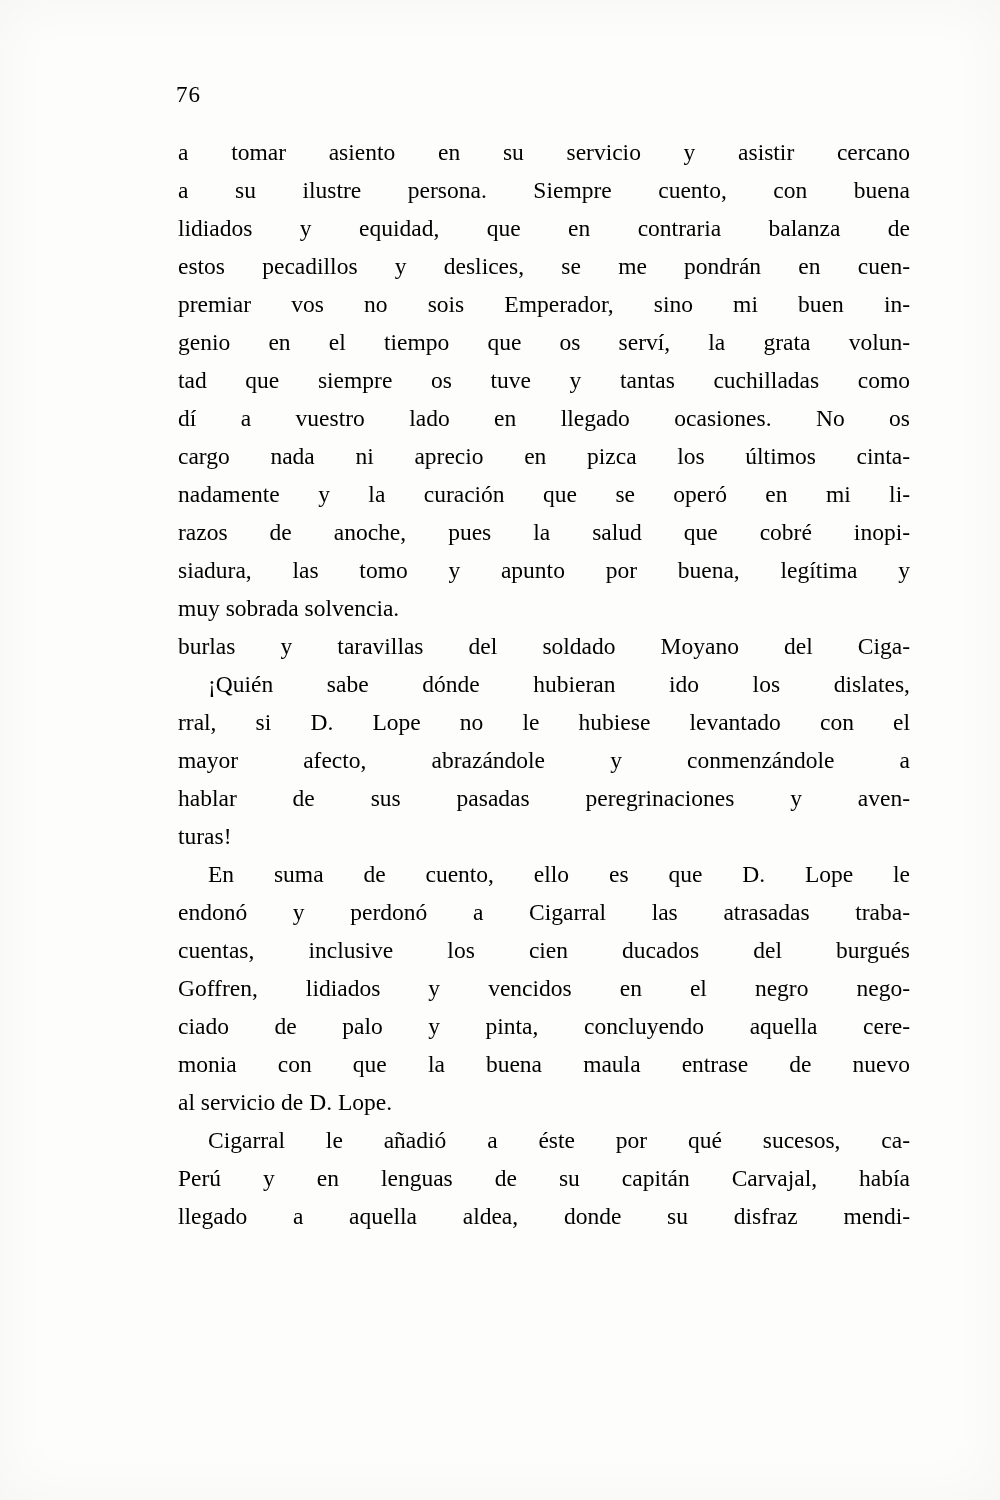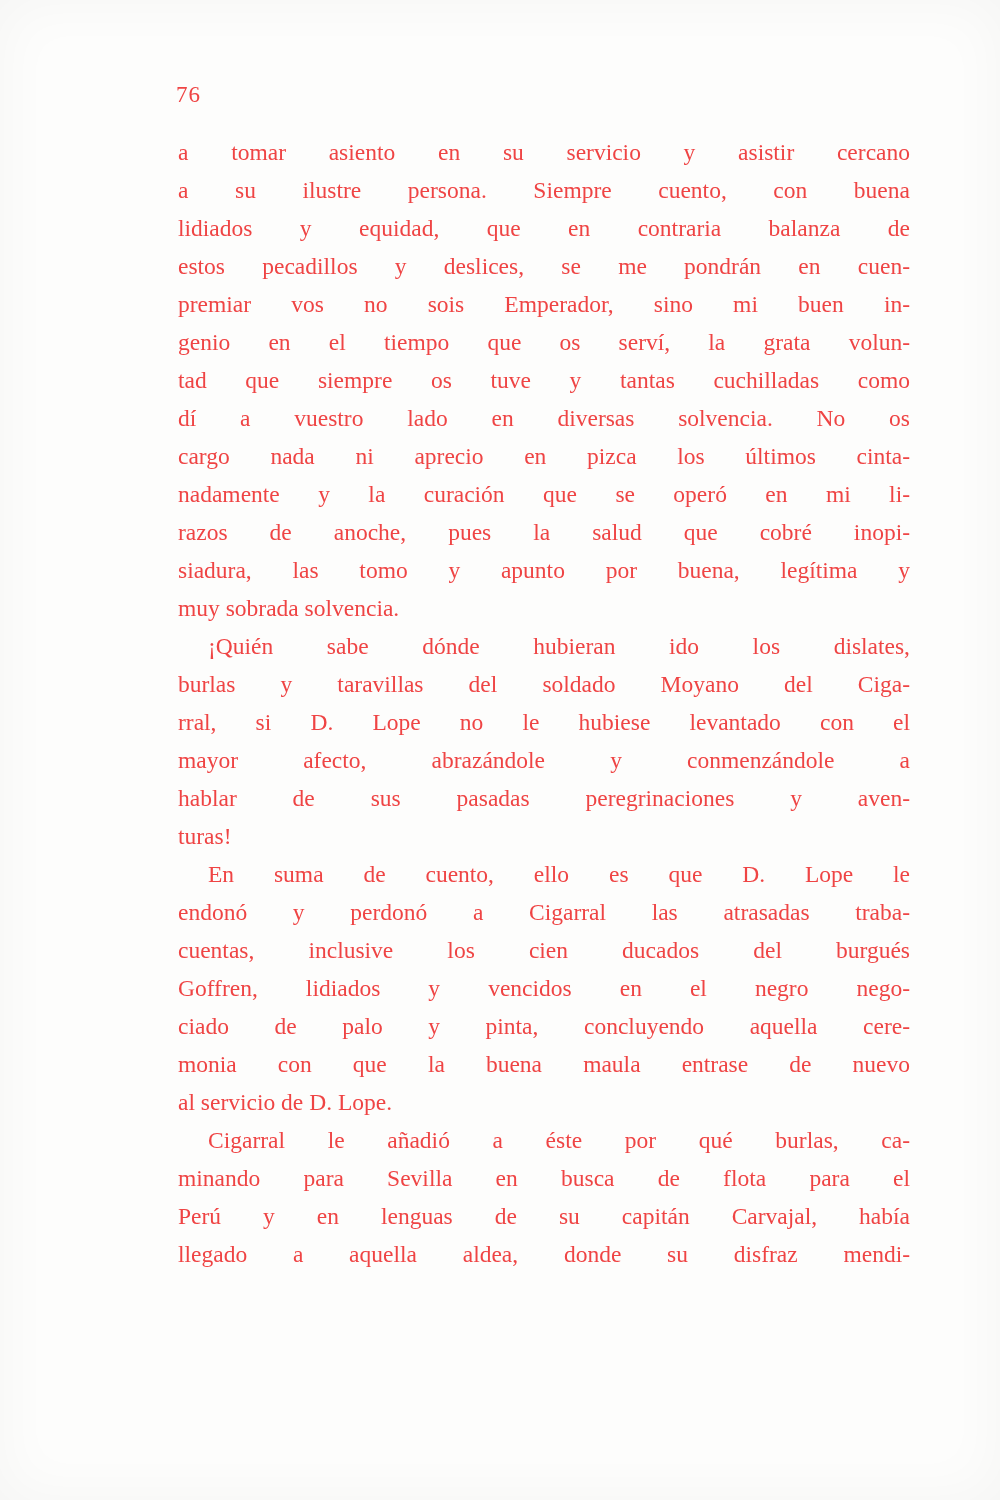--- a/index.html
+++ b/index.html
@@ -7,21 +7,21 @@
     padding: 0;
     background: #e8e8e6;
   }
   .page {
     position: relative;
     width: 1000px;
     height: 1500px;
     margin: 0 auto;
     background: #fdfdfc;
     font-family: "Liberation Serif", "DejaVu Serif", serif;
-    color: #ef4444;
+    color: #000000;
     overflow: hidden;
   }
   
   .page::after {
     content: "";
     position: absolute;
     inset: 0;
     pointer-events: none;
     box-shadow: inset 0 0 60px rgba(0,0,0,0.035);
   }
@@ -66,44 +66,43 @@
   <div class="page-number">76</div>
   <div class="content">
       <div class="paragraph">
         <div class="line just">a tomar asiento en su servicio y asistir cercano</div>
         <div class="line just">a su ilustre persona. Siempre cuento, con buena</div>
         <div class="line just">lidiados y equidad, que en contraria balanza de</div>
         <div class="line just">estos pecadillos y deslices, se me pondrán en cuen-</div>
         <div class="line just">premiar vos no sois Emperador, sino mi buen in-</div>
         <div class="line just">genio en el tiempo que os serví, la grata volun-</div>
         <div class="line just">tad que siempre os tuve y tantas cuchilladas como</div>
-        <div class="line just">dí a vuestro lado en diversas solvencia. No os</div>
+        <div class="line just">dí a vuestro lado en llegado ocasiones. No os</div>
         <div class="line just">cargo nada ni aprecio en pizca los últimos cinta-</div>
         <div class="line just">nadamente y la curación que se operó en mi li-</div>
         <div class="line just">razos de anoche, pues la salud que cobré inopi-</div>
         <div class="line just">siadura, las tomo y apunto por buena, legítima y</div>
         <div class="line">muy sobrada solvencia.</div>
       </div>
       <div class="paragraph">
+        <div class="line just">burlas y taravillas del soldado Moyano del Ciga-</div>
         <div class="line just indent">¡Quién sabe dónde hubieran ido los dislates,</div>
-        <div class="line just">burlas y taravillas del soldado Moyano del Ciga-</div>
         <div class="line just">rral, si D. Lope no le hubiese levantado con el</div>
         <div class="line just">mayor afecto, abrazándole y conmenzándole a</div>
         <div class="line just">hablar de sus pasadas peregrinaciones y aven-</div>
         <div class="line">turas!</div>
       </div>
       <div class="paragraph">
         <div class="line just indent">En suma de cuento, ello es que D. Lope le</div>
         <div class="line just">endonó y perdonó a Cigarral las atrasadas traba-</div>
         <div class="line just">cuentas, inclusive los cien ducados del burgués</div>
         <div class="line just">Goffren, lidiados y vencidos en el negro nego-</div>
         <div class="line just">ciado de palo y pinta, concluyendo aquella cere-</div>
         <div class="line just">monia con que la buena maula entrase de nuevo</div>
         <div class="line">al servicio de D. Lope.</div>
       </div>
       <div class="paragraph">
-        <div class="line just indent">Cigarral le añadió a éste por qué burlas, ca-</div>
-        <div class="line just">minando para Sevilla en busca de flota para el</div>
+        <div class="line just indent">Cigarral le añadió a éste por qué sucesos, ca-</div>
         <div class="line just">Perú y en lenguas de su capitán Carvajal, había</div>
         <div class="line just">llegado a aquella aldea, donde su disfraz mendi-</div>
       </div>
     </div>
 </div>
 
 </body></html>

